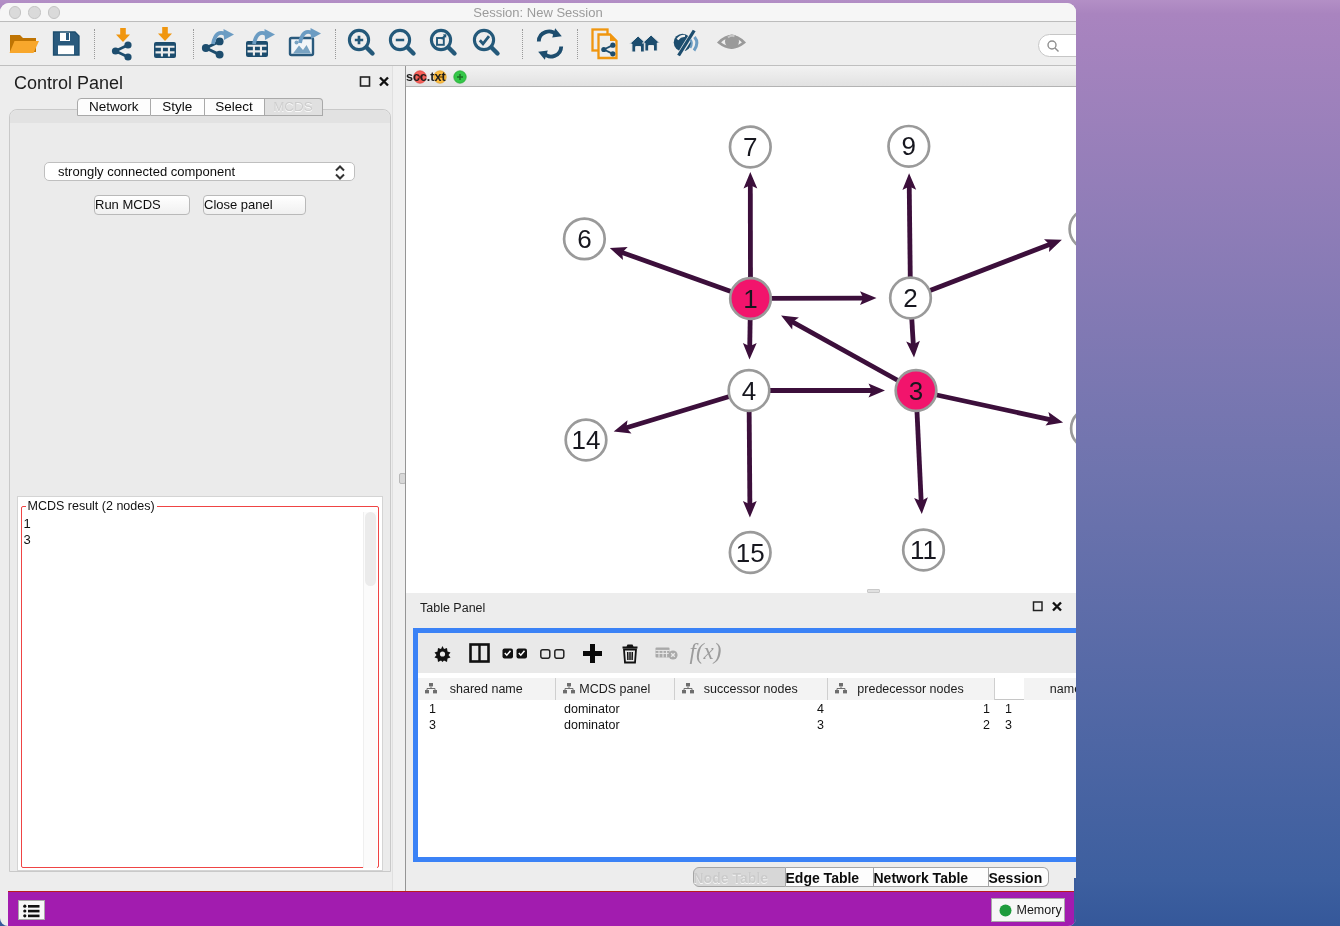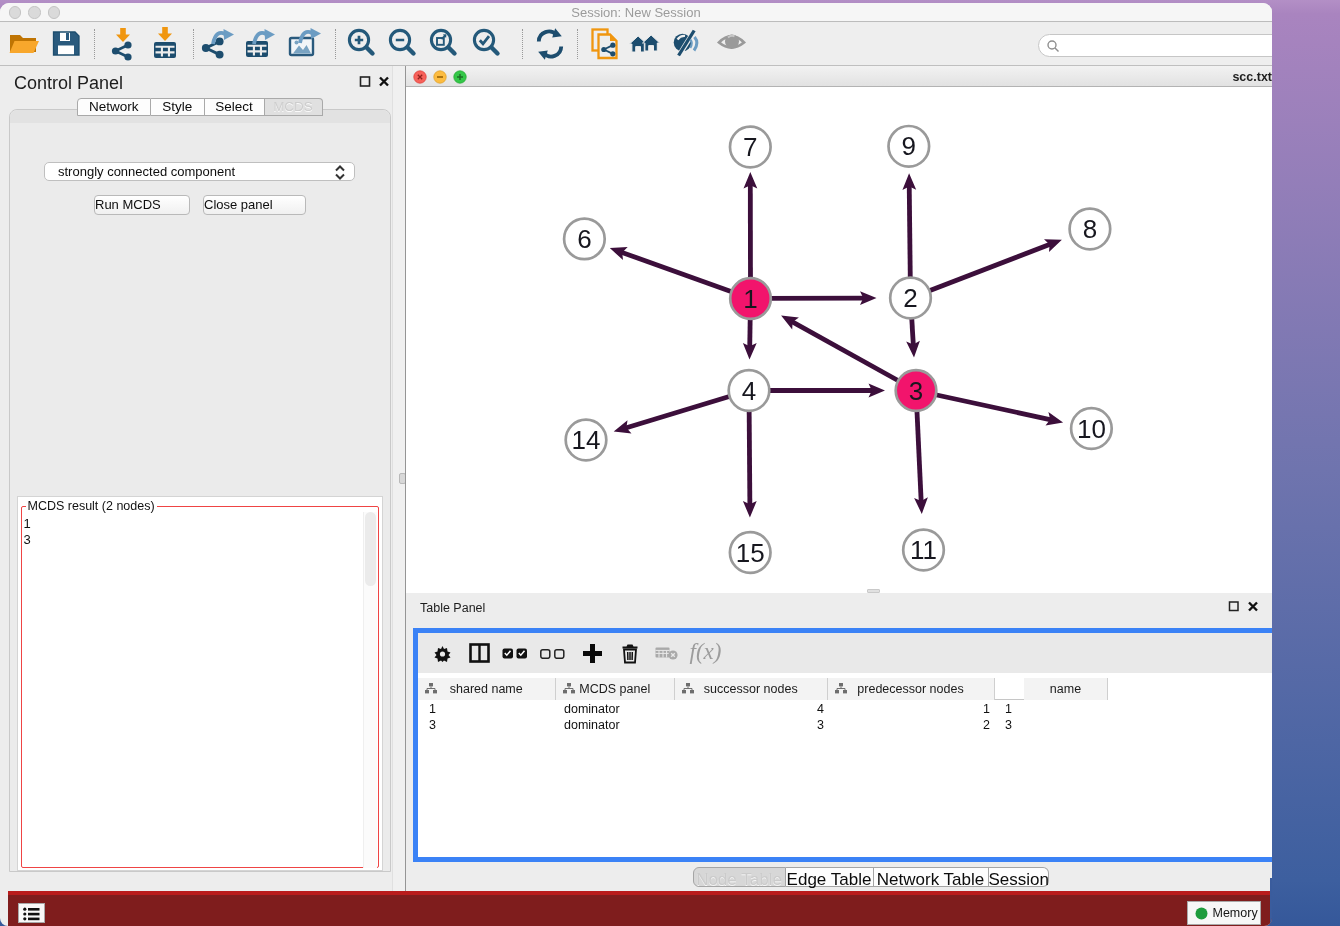--- a/index.html
+++ b/index.html
@@ -1,33 +1,33 @@
 <!DOCTYPE html>
 <html><head><meta charset="utf-8"><style>
 *{margin:0;padding:0;box-sizing:border-box}
 html,body{width:1340px;height:926px;overflow:hidden}
 body{font-family:"Liberation Sans",sans-serif;background:linear-gradient(180deg,#b38fc6 0,#a984bf 14px,#6f74ae 470px,#3d5f9f 880px,#35589a 926px)}
-.win{position:absolute;top:3px;left:0;width:1272px;height:923px;background:#ededed;border-radius:9px 9px 8px 8px;overflow:hidden}
+.win{position:absolute;top:3px;left:0;width:1076px;height:923px;background:#ededed;border-radius:9px 9px 8px 8px;overflow:hidden}
 .abs{position:absolute}
 .titlebar{position:absolute;top:0;left:0;right:0;height:19px;background:#f6f6f6;border-bottom:1px solid #bcbcbc}
 .tl{position:absolute;top:3px;width:12.5px;height:12.5px;border-radius:50%;background:#dadada;border:1px solid #c3c3c3}
 .wtitle{position:absolute;top:2px;left:0;right:0;text-align:center;font-size:13px;color:#9b9b9b}
 .toolbar{position:absolute;top:20px;left:0;right:0;height:43px;background:#eeeeee;border-bottom:1px solid #bfbfbf}
 .tsep{position:absolute;top:6px;height:30px;width:0;border-left:1px dotted #999}
 .ticon{position:absolute}
 .search{position:absolute;left:1038px;top:11px;width:290px;height:23px;background:#fff;border:1px solid #c6c6c6;border-radius:12px}
 .search svg{position:absolute;left:7px;top:4px}
 .main{position:absolute;top:63px;left:0;right:0;bottom:35px}
 .cpanel{position:absolute;left:0;top:0;width:392px;bottom:0;background:#ededed}
 .cphead{position:absolute;left:14px;top:7px;font-size:18px;color:#1d1d1d}
 .divider{position:absolute;left:392px;top:0;width:13px;bottom:0;background:#f0f0f0;border-left:1px solid #e0e0e0}
 .dgrip{position:absolute;left:6px;top:407px;width:6.5px;height:10.5px;background:#d8d8d8;border:1px solid #b9b9b9;border-radius:2px}
 .rightarea{position:absolute;left:405px;top:0;right:0;bottom:0;border-left:1.5px solid #959595;background:#ededed}
 .ntitle{position:absolute;left:0;right:0;top:0;height:20.5px;background:linear-gradient(180deg,#f2f2f2,#e2e2e2);border-bottom:1px solid #b3b3b3}
-.ntext{position:absolute;top:3.5px;left:0;right:0;text-align:right;font-size:12.5px;font-weight:700;color:#1f1f1f}
+.ntext{position:absolute;top:3.5px;left:0;right:0;text-align:left;font-size:12.5px;font-weight:700;color:#1f1f1f}
 .canvas{position:absolute;left:0;right:0;top:20.5px;height:506px;background:#fff}
 .cgrip{position:absolute;left:461px;top:502px;width:13px;height:4px;background:#e0e0e0;border:0.5px solid #c9c9c9;border-radius:1px}
 .tabs4{position:absolute;left:76.5px;top:31.5px;height:18px;display:flex;font-size:13.5px}
 .tabs4 div{border:1px solid #a9a9a9;border-left:none;background:#fdfdfd;padding-top:0.5px;color:#0c0c0c;white-space:nowrap;text-align:center}
 .tabs4 div:first-child{border-left:1px solid #a9a9a9;border-radius:4px 0 0 0}
 .tabs4 div:last-child{border-radius:0 4px 0 0}
 .tabs4 .sel{background:#e0e0e0;color:#cdcdcd;text-shadow:0 1px 0 #fafafa}
 .tpanel{position:absolute;left:9px;top:43px;width:382px;bottom:19px;background:#ebebeb;border:1px solid #c9c9c9;border-radius:8px 8px 0 0}
 .tband{position:absolute;left:0;right:0;top:0;height:13px;background:#e2e2e2;border-radius:8px 8px 0 0}
 .optlab{position:absolute;top:73px;left:0;width:392px;text-align:center;font-size:13px;color:#101010}
@@ -45,25 +45,25 @@
 .tablep{position:absolute;left:0;right:0;top:526.5px;bottom:0;background:#ededed}
 .tphead{position:absolute;left:14px;top:8.5px;font-size:12.5px;color:#1d1d1d}
 .tbox{position:absolute;left:7px;top:35px;width:919px;height:234px;background:#fff;border:5px solid #3b82f6}
 .ttool{position:absolute;left:0;right:0;top:0;height:40px;background:#e9e9e9}
 .thead{position:absolute;left:0;top:45px;height:22.5px;border-bottom:1px solid #c6c6c6}
 .thc{position:absolute;top:0;height:22.5px;border-right:1px solid #cfcfcf;background:#f3f3f3}
 .thc span{position:absolute;top:4px;left:0;right:0;text-align:center;font-size:12.5px;color:#1b1b1b}
 .thc svg{position:absolute;left:7px;top:5.5px}
 .trow{position:absolute;font-size:12.5px;color:#111}
 .btabs{position:absolute;left:286.5px;top:274px;height:20.5px;display:flex;font-size:13px}
-.btabs div{border:1px solid #a5a5a5;border-left:none;background:#fdfdfd;color:#0c0c0c;padding-top:2.5px;white-space:nowrap;text-align:center;font-weight:400;font-size:17px}
+.btabs div{border:1px solid #a5a5a5;border-left:none;background:#fdfdfd;color:#0c0c0c;padding-top:2.5px;white-space:nowrap;font-weight:700;font-size:14px}
 .btabs div:first-child{border-left:1px solid #a5a5a5;border-radius:6px 0 0 6px}
 .btabs div:last-child{border-radius:0 6px 6px 0}
 .btabs .sel{background:#d7d7d7;color:#cbcbcb;text-shadow:0 1px 0 #f5f5f5}
-.statusbar{position:absolute;left:8px;right:0;bottom:0;height:35px;background:#7f1d1d;border-top:4px solid #b91c1c}
+.statusbar{position:absolute;left:8px;right:0;bottom:0;height:35px;background:#a21caf;border-top:1px solid #b91c1c}
 .membtn{position:absolute;right:11.5px;top:6px;width:74px;height:23.5px;border:1px solid #a9a9a9;background:#f7f7f7;font-size:12.5px;color:#151515}
 .bluestrip{position:absolute;right:0;top:875px;width:2px;height:48px;background:#3a5c9d}
 </style></head><body>
 <div class="win">
  <div class="titlebar">
   <div class="tl" style="left:8.5px"></div>
       <div class="tl" style="left:28px"></div>
       <div class="tl" style="left:47.5px"></div>
   <div class="wtitle">Session: New Session</div>
  </div>

